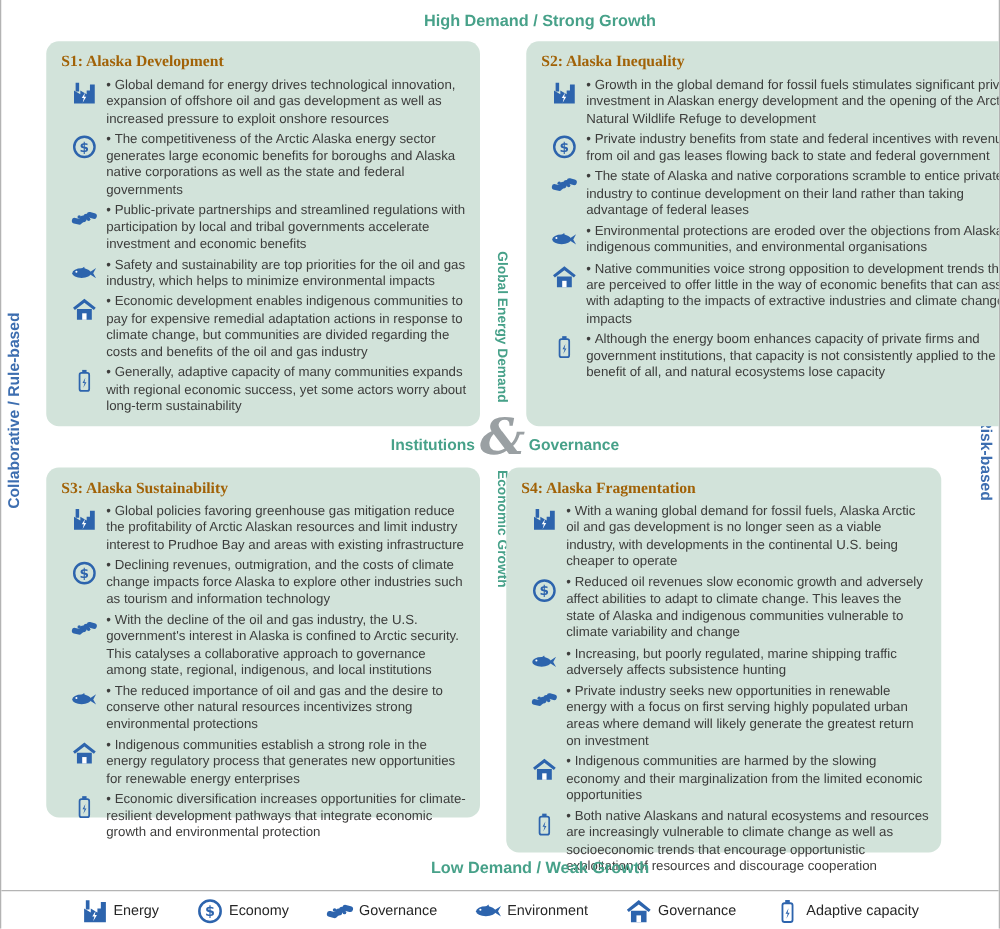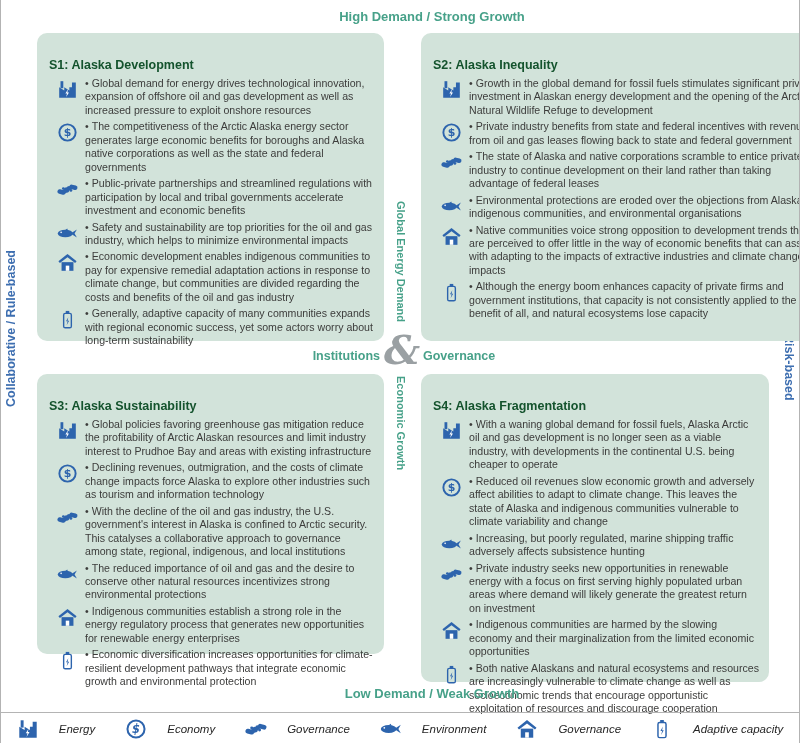--- a/index.html
+++ b/index.html
@@ -21,31 +21,31 @@
   .center-h.left{right:419px;}
   .center-h.right{left:422px;}
   .amp{position:absolute;left:381px;width:40px;top:328px;height:46px;text-align:center;
        font-family:"DejaVu Serif","Liberation Serif",serif;font-style:italic;
        font-size:40px;line-height:44px;color:#9aa0a3;font-weight:700;}
   .quad{position:absolute;background:var(--boxbg);border-radius:10px;box-sizing:border-box;
         padding:9px 10px 6px 12px;}
   .q0{left:36px;top:33px;width:347px;height:308px;}
   .q1{left:420px;top:33px;width:412px;height:308px;}
   .q2{left:36px;top:374px;width:347px;height:280px;}
-  .q3{left:420px;top:374px;width:348px;height:308px;}
-  .qtitle{font-size:12.5px;font-weight:700;color:#14532d;margin:16px 0 5px 0;}
+  .q3{left:404px;top:374px;width:348px;height:308px;}
+  .qtitle{font-size:12.5px;font-weight:700;color:#a16207;margin:0 0 5px 0;font-family:Liberation Serif, serif;}
   .bullet-row{display:flex;margin-bottom:3px;}
   .icon{flex:0 0 36px;display:flex;justify-content:center;align-items:flex-start;padding-top:2px;color:var(--iconblue);}
   .icon svg{display:block;}
   .btext{flex:1;font-size:10.6px;line-height:1.27;color:#3c3c3b;}
   .bmark{margin-right:3px;}
   .legend-divider{position:absolute;left:0;top:712px;width:100%;height:1px;background:#b4b4b4;}
   #legend-row{position:absolute;left:0;top:716px;width:100%;height:26px;display:flex;
               justify-content:center;align-items:center;gap:30px;}
-  .legend-item{display:flex;align-items:center;gap:20px;color:var(--iconblue);font-style:italic;}
+  .legend-item{display:flex;align-items:center;gap:4px;color:var(--iconblue);}
   .legend-item .llabel{font-size:11.5px;color:#262626;}
   .hidden-defs{position:absolute;width:0;height:0;overflow:hidden;}
 </style>
 </head>
 <body>
 
 <svg class="hidden-defs" aria-hidden="true">
   <defs>
     <symbol id="icon-energy" viewBox="0 0 24 24">
       <path fill="currentColor" d="M4 2.5h3.2v8H4z"></path>

